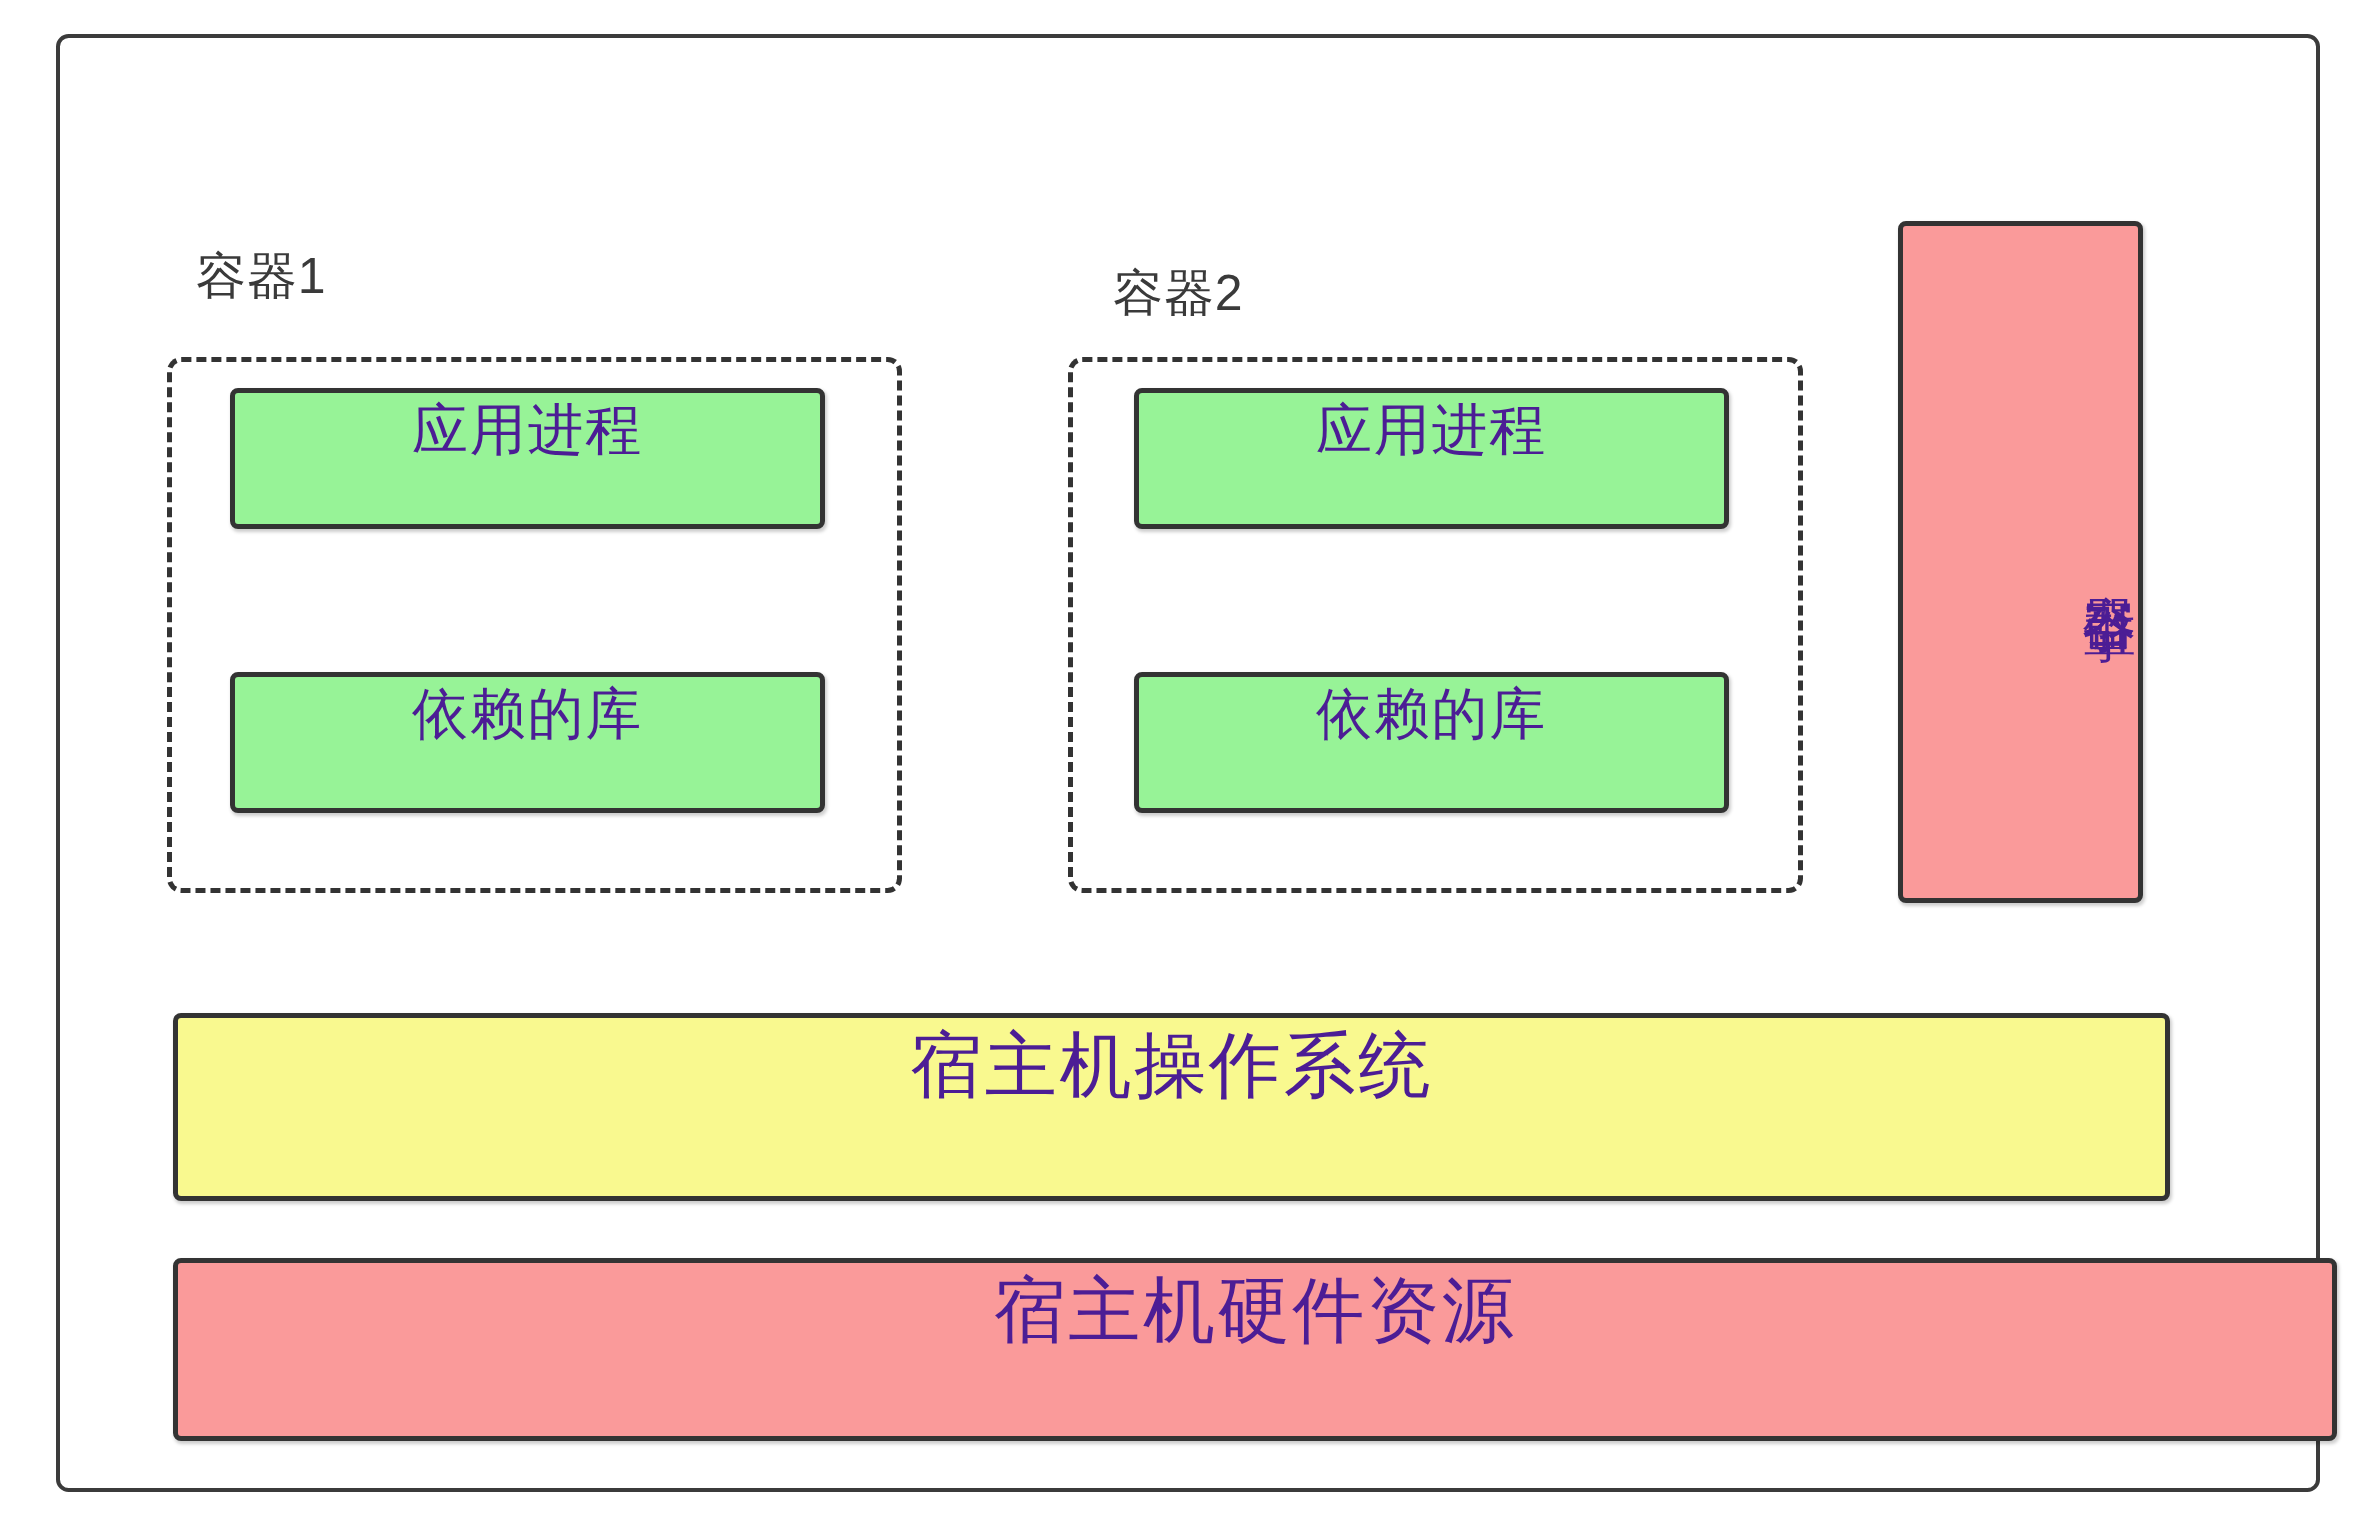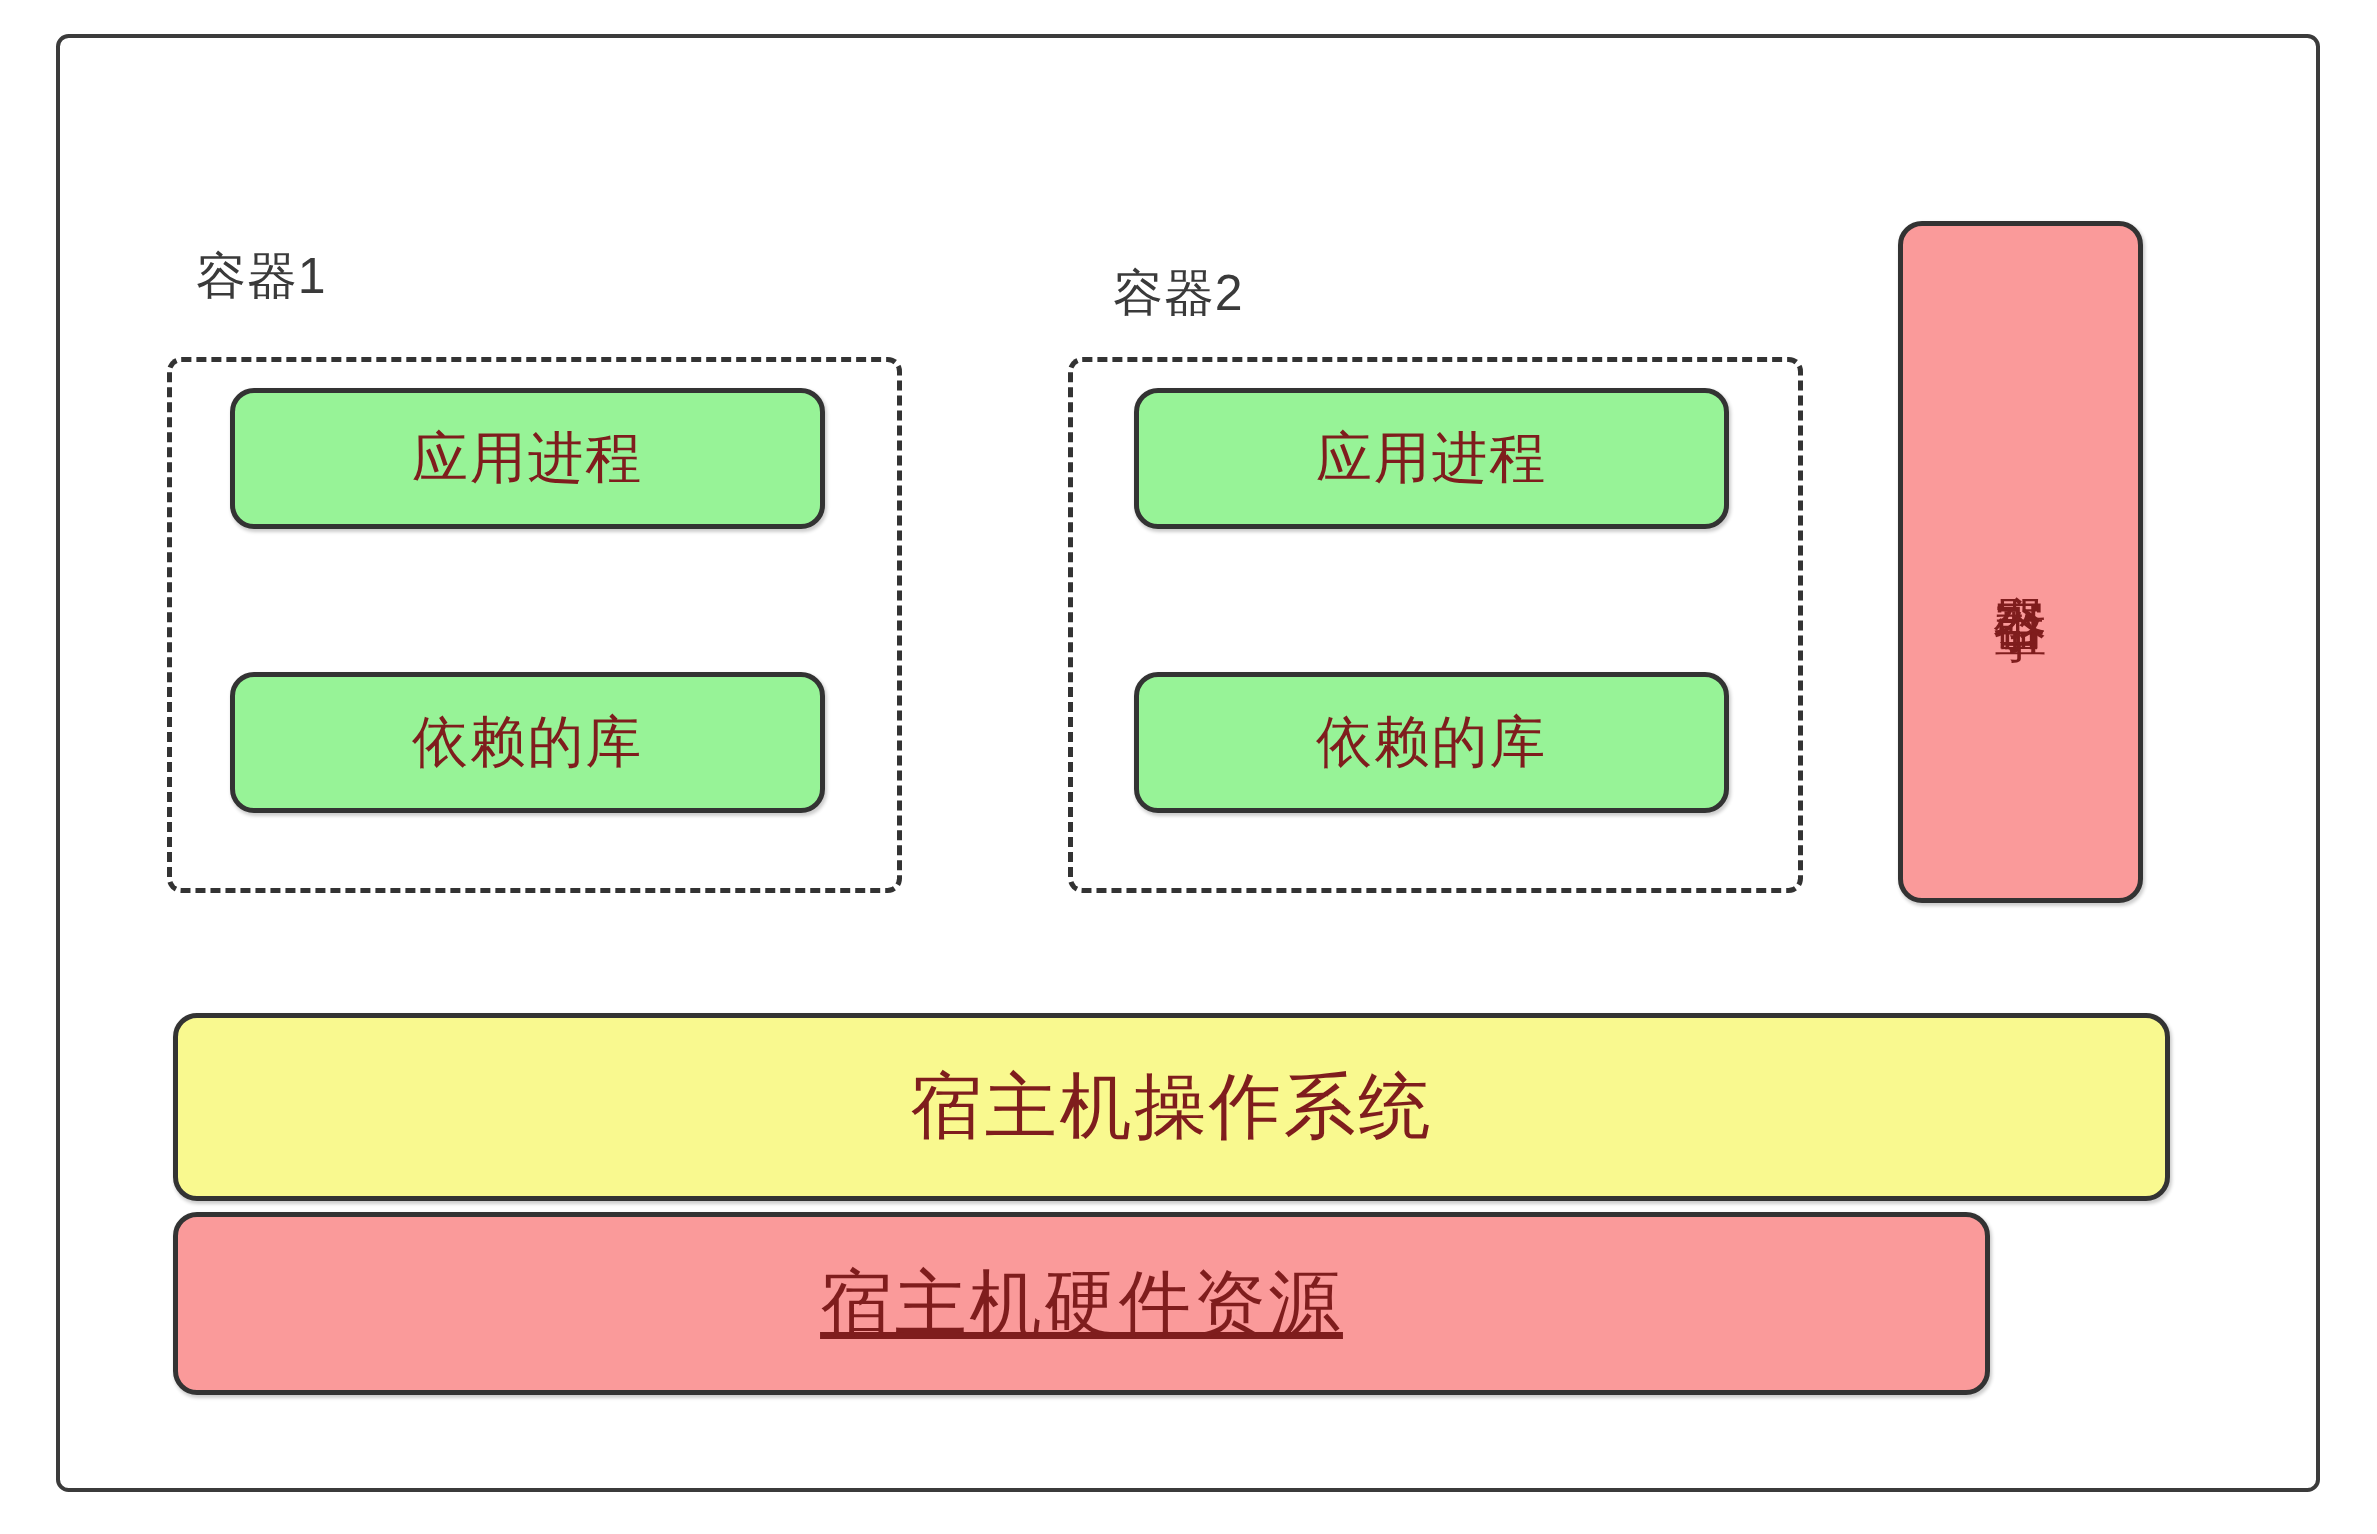--- a/index.html
+++ b/index.html
@@ -49,25 +49,24 @@
     color: #3a3a3a;
     white-space: nowrap;
     letter-spacing: 0.9px;
   }
 
   
   .node {
     position: absolute;
     box-sizing: border-box;
     border: 5.4px solid #333333;
-    border-radius: 24px;
+    border-radius: 8px;
     display: flex;
-    align-items: center;
     justify-content: center;
-    color: #7f1d1d;
+    color: #4c1d95;
     white-space: nowrap;
     box-shadow: 1.8px 2.7px 3.6px rgba(0,0,0,0.20);
   }
 
   .node-green {
     background: #97f397;
     font-size: 56px;
     letter-spacing: 1.8px;
   }
 
@@ -125,18 +124,18 @@
   </div>
 
   <div class="node node-pink node-vertical" style="left:1898px; top:221px; width:245px; height:682px;">
     <span>容器引擎</span>
   </div>
 
   <div class="node node-yellow" style="left:173px; top:1013px; width:1997px; height:188px;">
     <span class="bar-label">宿主机操作系统</span>
   </div>
 
-  <div class="node node-pink" style="left:173px; top:1212px; width:1817px; height:183px;text-decoration:underline;">
+  <div class="node node-pink" style="left:173px; top:1258px; width:2164px; height:183px;">
     <span class="bar-label">宿主机硬件资源</span>
   </div>
 
 </div>
 
 
 </body></html>

